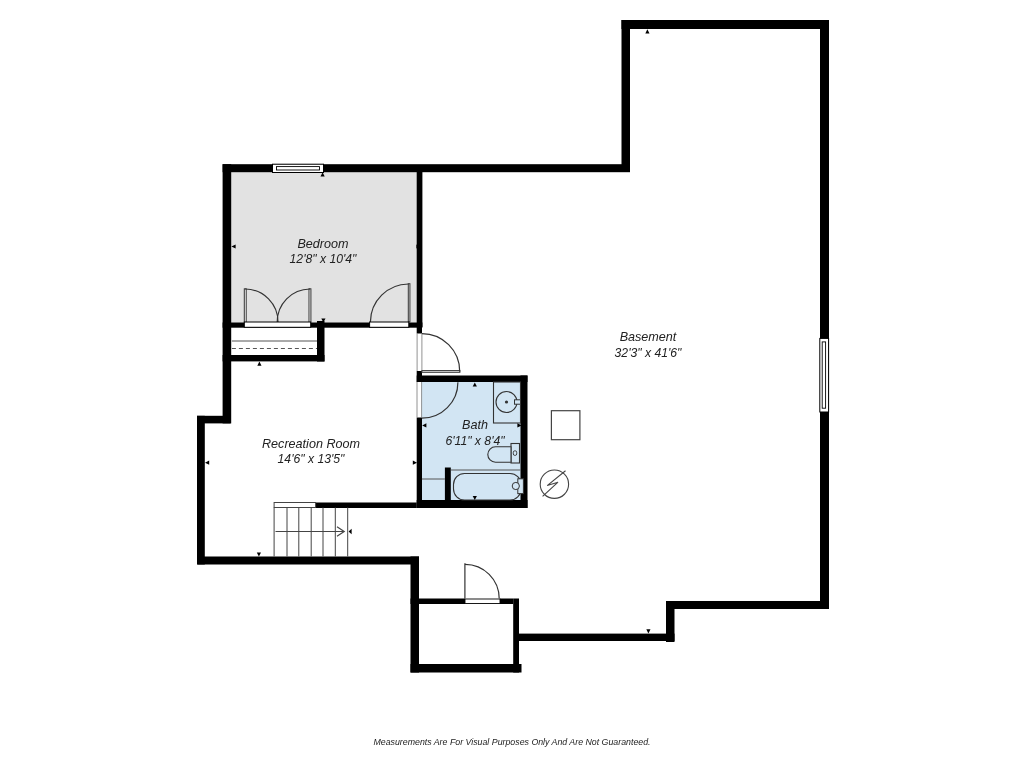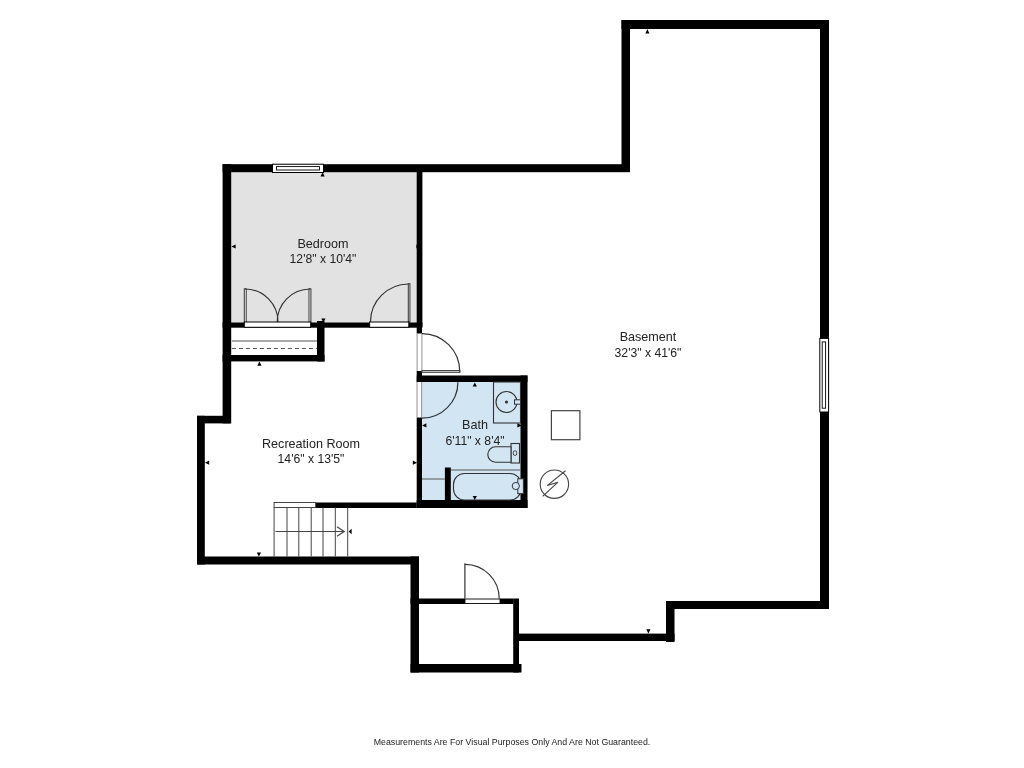--- a/index.html
+++ b/index.html
@@ -1,16 +1,16 @@
 <!DOCTYPE html>
 <html><head>
 <meta charset="utf-8">
 <style>
   html,body{margin:0;padding:0;background:#ffffff;}
-  .page{width:1024px;height:768px;position:relative;background:#ffffff;overflow:hidden;}
+  .page{width:1024px;height:768px;position:relative;background:#ffffff;overflow:hidden;font-style:italic;}
   svg{display:block;}
   text{font-family:"Liberation Sans", sans-serif;}
 </style>
 </head>
 <body>
 <div class="page">
 <svg width="1024" height="768" viewBox="0 0 1024 768">
 
 <rect x="0" y="0" width="1024" height="768" fill="#ffffff"></rect>
 

